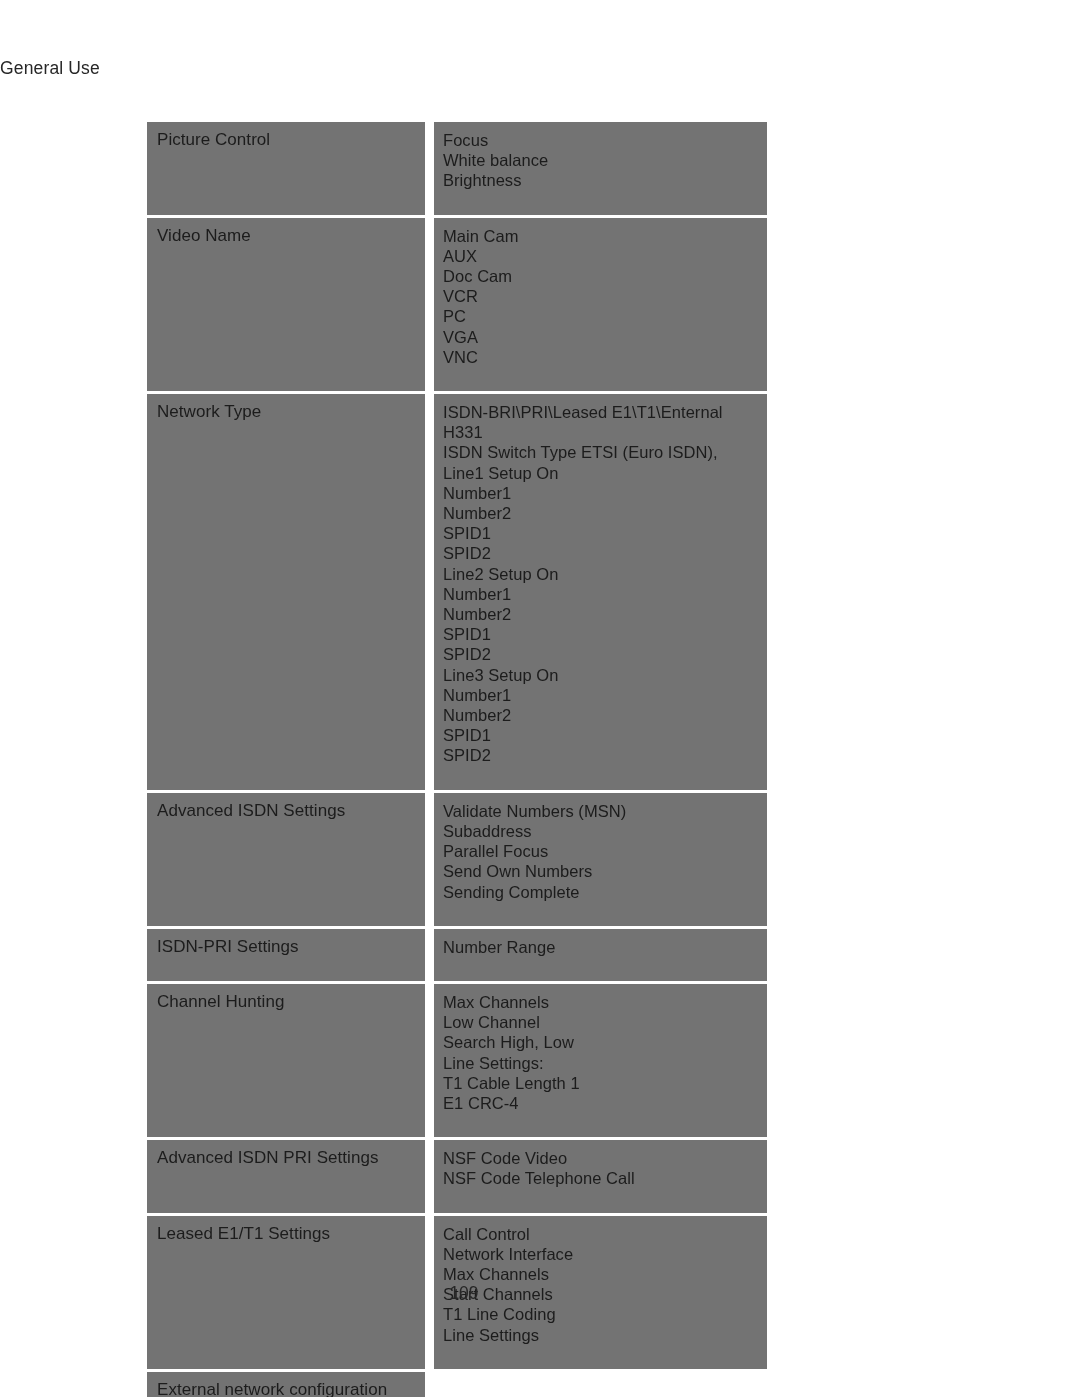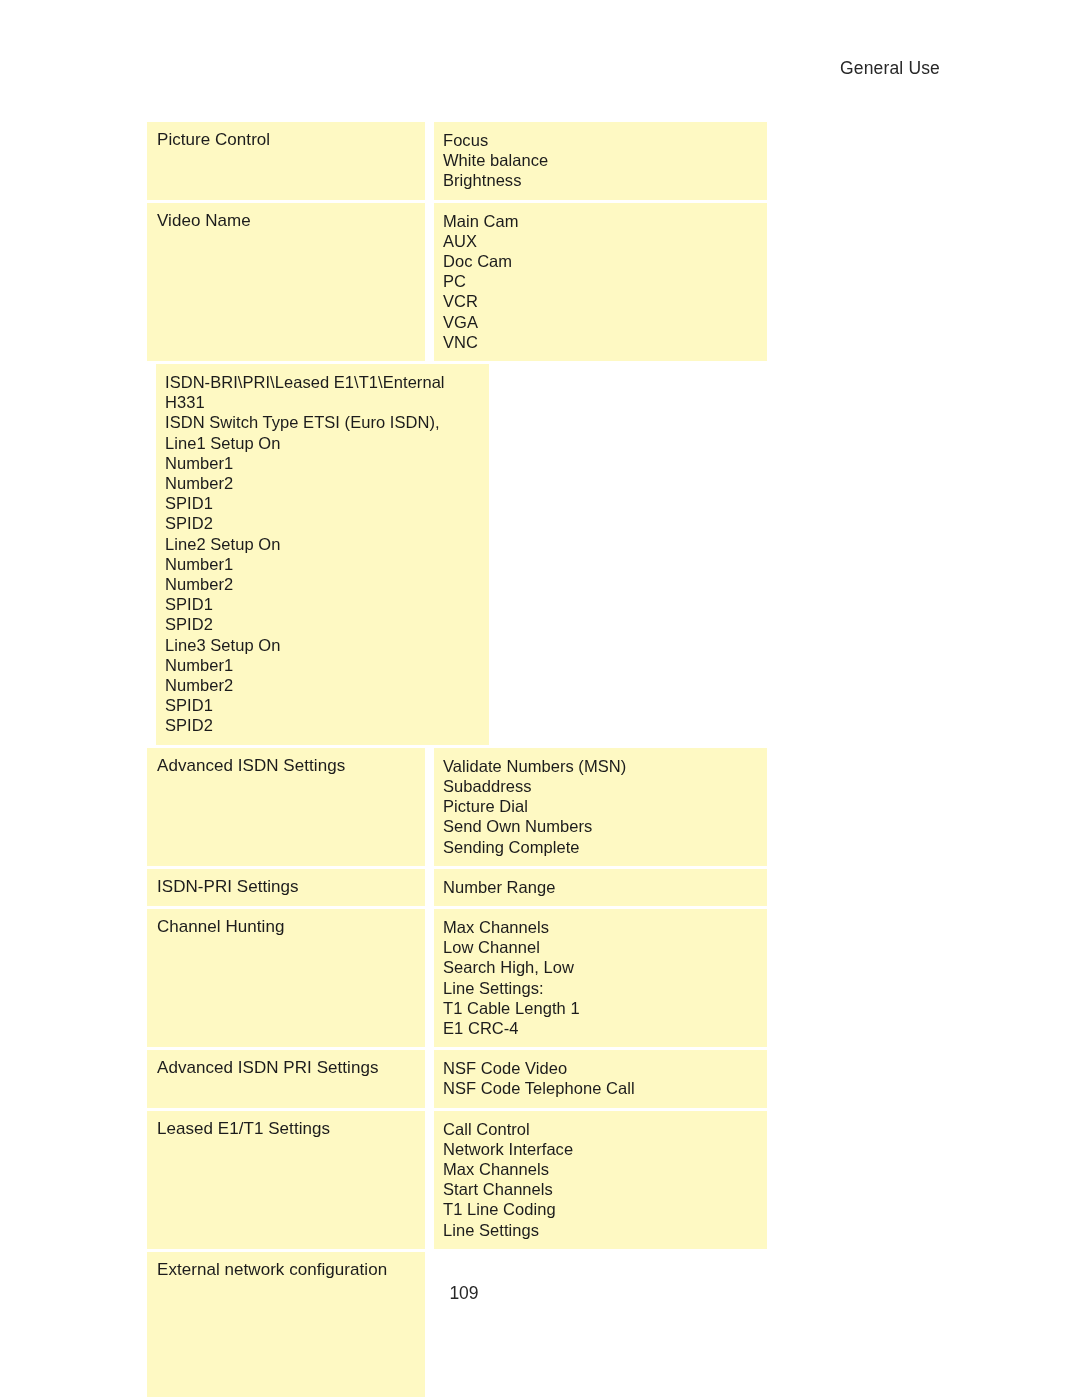--- a/index.html
+++ b/index.html
@@ -23,21 +23,21 @@
     width: 1080px;
     height: 1397px;
   }
 
   
   .page-header {
     position: absolute;
     left: 0;
     top: 58px;
     width: 940px;
-    text-align: right;
+    text-align: left;
     font-size: 17.5px;
     color: #272727;
     letter-spacing: 0.15px;
   }
 
   
   .spec-table {
     position: absolute;
     left: 147px;
     top: 122px;
@@ -45,23 +45,23 @@
   }
 
   .spec-row {
     display: flex;
     align-items: stretch;
     margin-bottom: 3px;
   }
   .spec-row:last-child { margin-bottom: 0; flex-direction: column; }
 
   .cell {
-    background: #fef9c3;
+    background: #737373;
     box-sizing: border-box;
-    padding: 8px 0 9px 0;
+    padding: 8px 0 24px 0;
   }
 
   .cell-label {
     width: 278px;
     flex: 0 0 278px;
     padding-left: 10px;
     padding-right: 6px;
   }
 
   .cell-gap {
@@ -121,27 +121,30 @@
       </div>
       <div class="spec-row">
         <div class="cell cell-label">
           <div class="line">Video Name</div>
         </div>
         <div class="cell-gap"></div>
         <div class="cell cell-values">
           <div class="line">Main Cam</div>
           <div class="line">AUX</div>
           <div class="line">Doc Cam</div>
+          <div class="line">VCR</div>
           <div class="line">PC</div>
-          <div class="line">VCR</div>
           <div class="line">VGA</div>
           <div class="line">VNC</div>
         </div>
       </div>
       <div class="spec-row">
+        <div class="cell cell-label">
+          <div class="line">Network Type</div>
+        </div>
         <div class="cell-gap"></div>
         <div class="cell cell-values">
           <div class="line">ISDN-BRI\PRI\Leased E1\T1\Enternal</div>
           <div class="line">H331</div>
           <div class="line">ISDN Switch Type ETSI (Euro ISDN),</div>
           <div class="line">Line1 Setup On</div>
           <div class="line">Number1</div>
           <div class="line">Number2</div>
           <div class="line">SPID1</div>
           <div class="line">SPID2</div>
@@ -158,21 +161,21 @@
         </div>
       </div>
       <div class="spec-row">
         <div class="cell cell-label">
           <div class="line">Advanced ISDN Settings</div>
         </div>
         <div class="cell-gap"></div>
         <div class="cell cell-values">
           <div class="line">Validate Numbers (MSN)</div>
           <div class="line">Subaddress</div>
-          <div class="line">Picture Dial</div>
+          <div class="line">Parallel Focus</div>
           <div class="line">Send Own Numbers</div>
           <div class="line">Sending Complete</div>
         </div>
       </div>
       <div class="spec-row">
         <div class="cell cell-label">
           <div class="line">ISDN-PRI Settings</div>
         </div>
         <div class="cell-gap"></div>
         <div class="cell cell-values">

